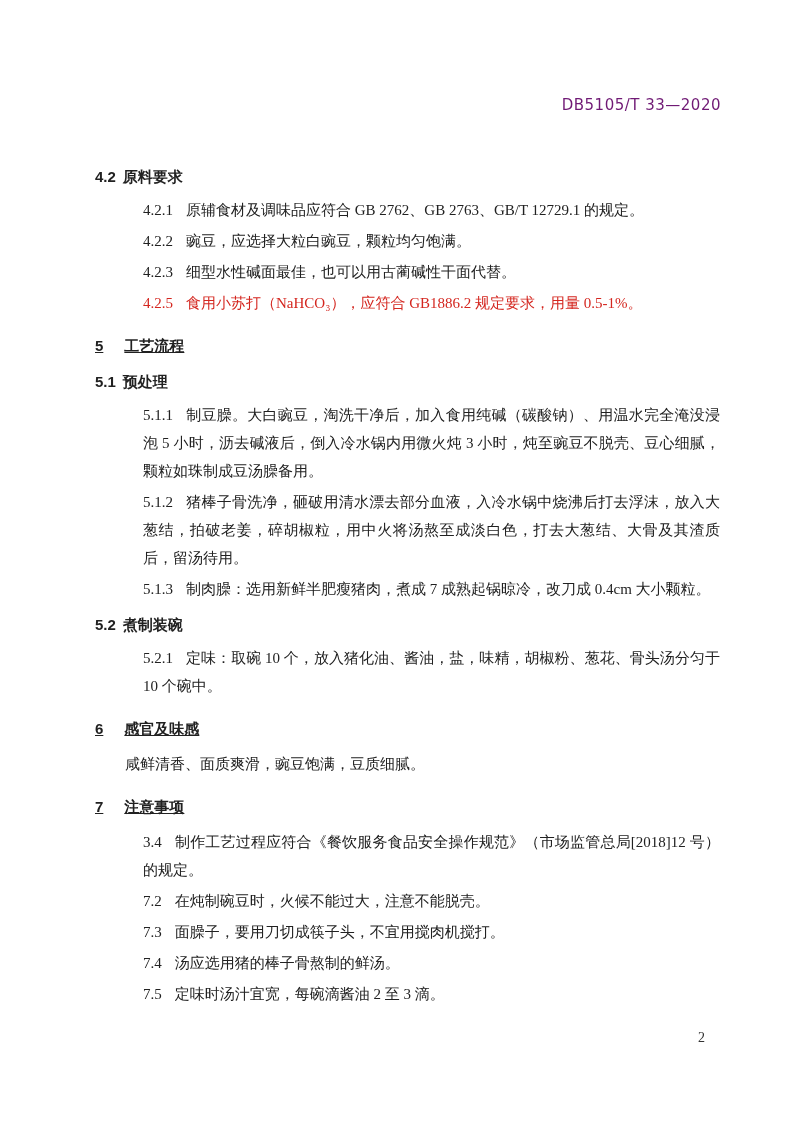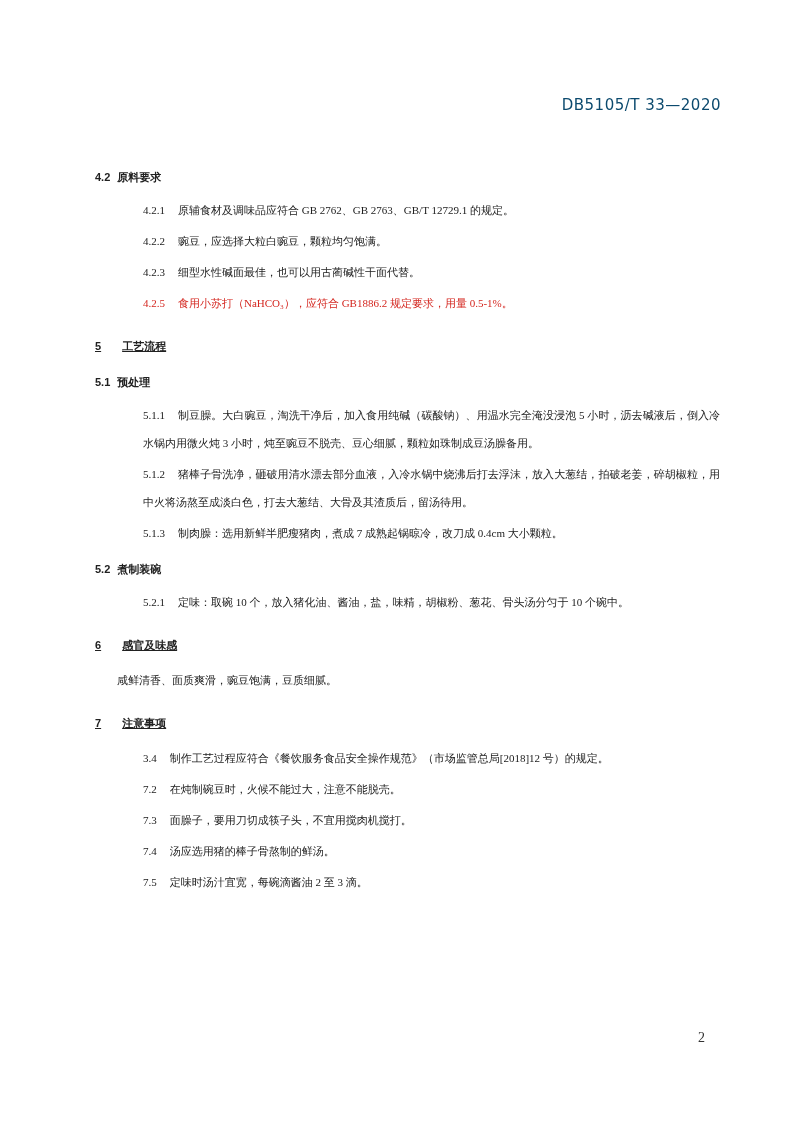--- a/index.html
+++ b/index.html
@@ -16,30 +16,30 @@
     color:var(--text);
     font-family:"Liberation Serif","DejaVu Serif",serif;
   }
   .doc-number{
     position:absolute;
     top:96px;
     right:72px;
     font-size:15px;
     letter-spacing:0.5px;
     font-family:"DejaVu Sans","Liberation Sans",sans-serif;
-    color:#0c4a6e;
+    color:#701a75;
   }
   .content{
     position:absolute;
     left:95px;
     width:625px;
     top:163px;
   }
   .line{
-    font-size:11px;
+    font-size:15px;
     line-height:28px;
     text-align:justify;
     margin:0;
   }
   .p{margin-top:3px;margin-left:48px;}
   .h1{
     font-weight:bold;
     font-family:"Liberation Sans","DejaVu Sans",sans-serif;
     margin-top:15px;
     margin-bottom:7px;

